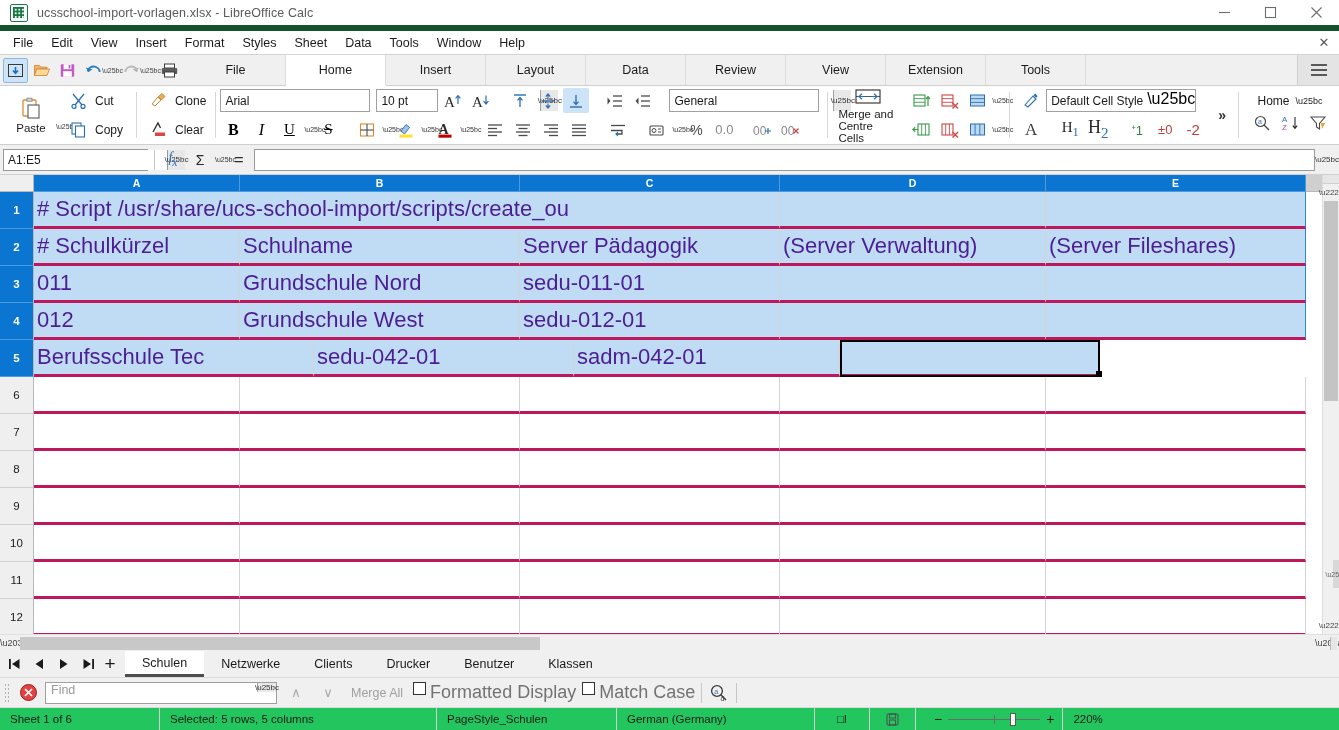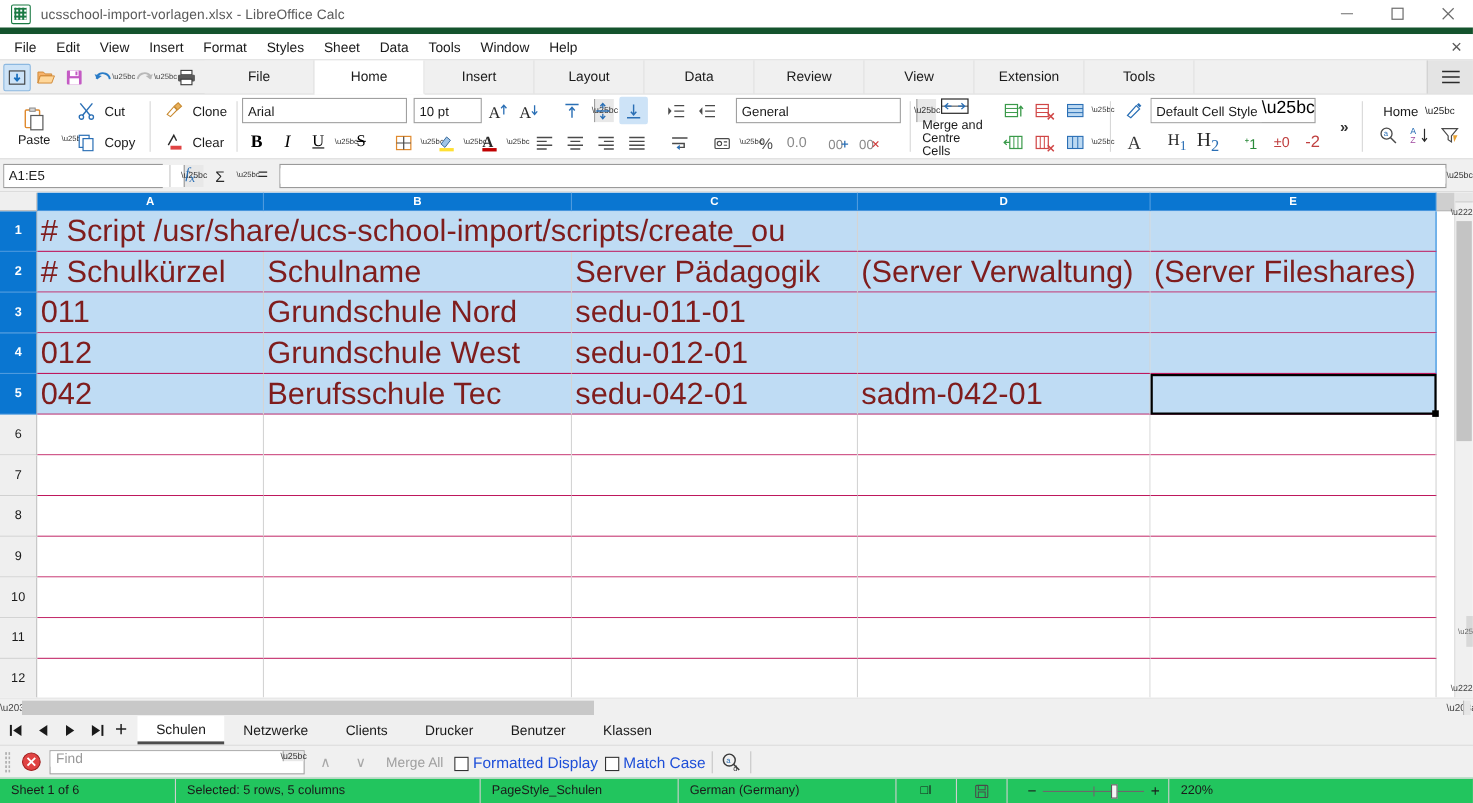--- a/index.html
+++ b/index.html
@@ -131,22 +131,22 @@
   .colhead { background: #0a76d1; color: #fff; font-size: 10.5px; font-weight: bold;
     display: flex; align-items: center; justify-content: center;
     border-right: 1px solid #4e9ade; border-bottom: 1px solid #4e9ade; }
   .rowsarea { flex: 1; overflow: hidden; }
   .grow { display: flex; height: 37px; }
   .rowhead { width: 34px; flex: 0 0 34px; background: #efefef; color: #1a1a1a;
     font-size: 11.5px; display: flex; align-items: center; justify-content: center;
     border-right: 1px solid #b8b8b8; border-bottom: 1px solid #d0d0d0; }
   .rowhead.sel { background: #0a76d1; color: #ffffff; font-weight: bold;
     border-bottom: 1px solid #4e9ade; }
-  .cell { border-right: 1px solid #d4d4d4; border-bottom: 1px solid #be185d;
-    font-size: 28px; color: #7f1d1d; display: flex; align-items: center;
+  .cell { border-right: 1px solid #d4d4d4; border-bottom: 3px solid #be185d;
+    font-size: 22px; color: #4c1d95; display: flex; align-items: center;
     padding-left: 3px; white-space: nowrap; overflow: visible; background: #fff; }
   .cell.selbg { background: #bfdcf4; }
   .cell.active { background: #bfdcf4; outline: 2.5px solid #000;
     outline-offset: -2px; position: relative; z-index: 4; }
   .cell.active::after { content: ""; position: absolute; right: -3px; bottom: -3px;
     width: 6px; height: 6px; background: #000; }
   .cell.overflow { overflow: visible; position: relative; z-index: 2; }
   .vscroll { width: 17px; flex: 0 0 17px; background: #f0f0f0;
     display: flex; flex-direction: column; border-left: 1px solid #dcdcdc; }
   .vscroll .vbtn { height: 17px; display: flex; align-items: center;
@@ -195,21 +195,21 @@
   .findcombo { display: flex; align-items: flex-start; width: 232px; height: 22px;
     border: 1px solid #a0a0a0; background: #fff; }
   .findcombo input { flex: 1; border: 0; outline: 0; font-size: 12.5px; padding: 0 5px;
     font-family: "Liberation Sans", sans-serif; color: #1a1a1a; }
   .findcombo input::placeholder { color: #999; }
   .findcombo .cbtn { width: 19px; background: #e8e8e8; border-left: 1px solid #a0a0a0;
     display: flex; align-items: center; justify-content: center; font-size: 8px; color:#333;}
   .navarrow { width: 26px; height: 22px; display: flex; align-items: center;
     justify-content: center; color: #a8a8a8; font-size: 13px; }
   .findall { font-size: 12.5px; color: #a0a0a0; padding: 0 4px; }
-  .cbox { display: flex; align-items: flex-end; gap: 4px; font-size: 14px; color: #1d4ed8; }
+  .cbox { display: flex; align-items: flex-start; gap: 4px; font-size: 18px; color: #737373; }
   .cbox .box { width: 13px; height: 13px; border: 1.4px solid #333; background: #fff; }
   .findsep { width: 1px; height: 20px; background: #c6c6c6; }
 
   
   .statusbar { height: 23px; flex: 0 0 23px; background: #22c55e;
     display: flex; align-items: center; font-size: 11.5px; color: #1a1a1a;
     border-top: 1px solid #dcdcdc; }
   .sb { display: flex; align-items: center; height: 23px; padding: 0 10px;
     border-right: 1px solid #cfcfcf; white-space: nowrap; }
   .sb.nb { border-right: 0; }
@@ -792,21 +792,20 @@
             <div class="rowhead sel">4</div>
             <div class="cell selbg" style="width:206px;flex:0 0 206px;">012</div>
             <div class="cell selbg" style="width:280px;flex:0 0 280px;">Grundschule West</div>
             <div class="cell selbg" style="width:260px;flex:0 0 260px;">sedu-012-01</div>
             <div class="cell selbg" style="width:266px;flex:0 0 266px;"></div>
             <div class="cell selbg" style="width:260px;flex:0 0 260px;border-right:1px solid #2a8ae0;"></div>
           </div>
 
           <div class="grow">
             <div class="rowhead sel">5</div>
-            <div class="cell selbg" style="width:206px;flex:0 0 206px;">042</div>
             <div class="cell selbg" style="width:280px;flex:0 0 280px;">Berufsschule Tec</div>
             <div class="cell selbg" style="width:260px;flex:0 0 260px;">sedu-042-01</div>
             <div class="cell selbg" style="width:266px;flex:0 0 266px;">sadm-042-01</div>
             <div class="cell active" style="width:260px;flex:0 0 260px;"></div>
           </div>
 
           <div class="grow">
             <div class="rowhead">6</div>
             <div class="cell" style="width:206px;flex:0 0 206px;"></div>
             <div class="cell" style="width:280px;flex:0 0 280px;"></div>

